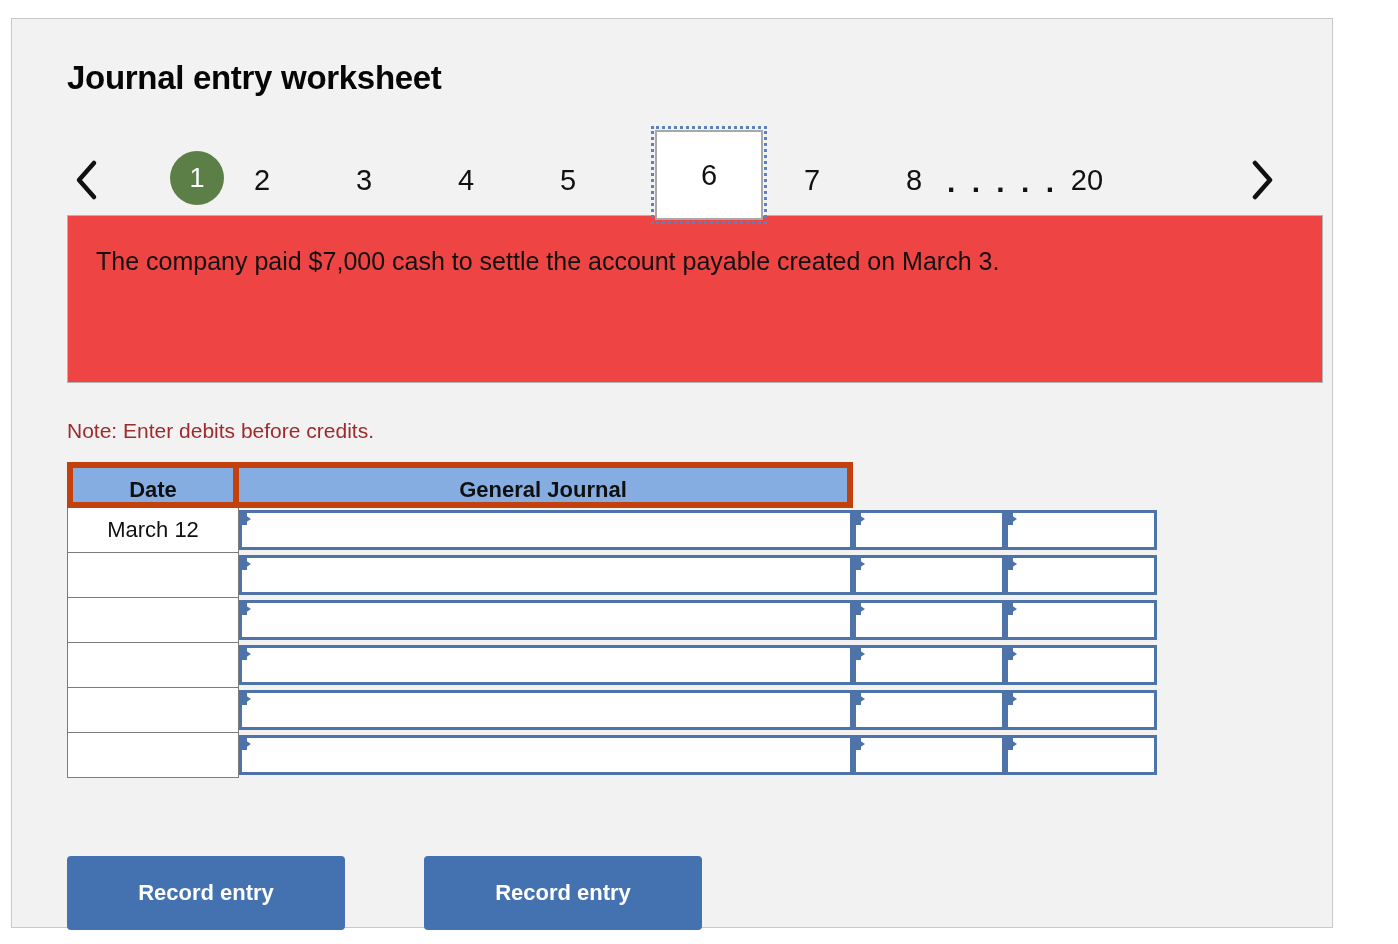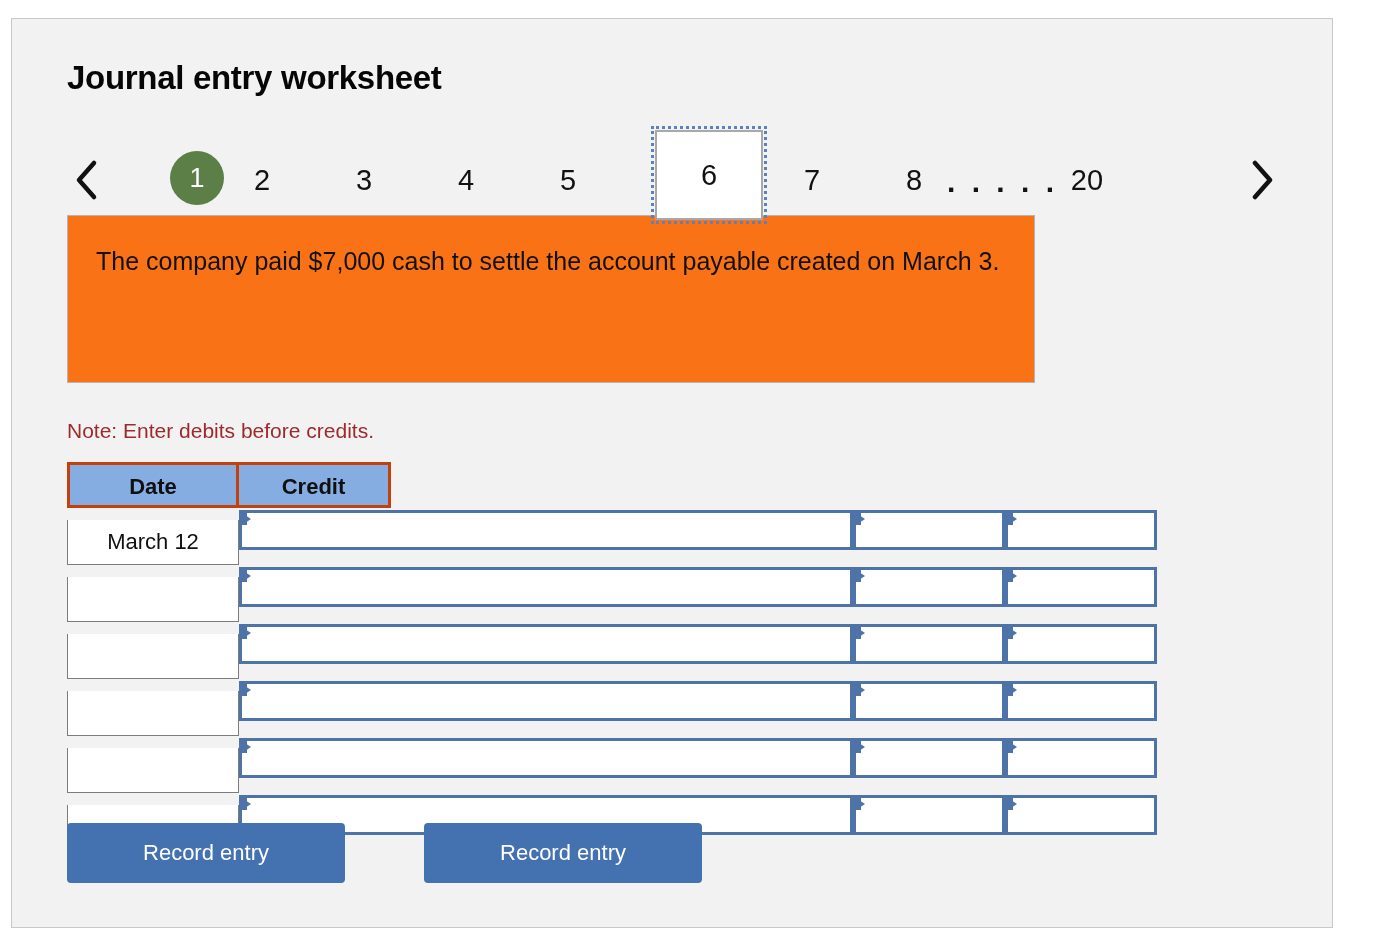--- a/index.html
+++ b/index.html
@@ -109,23 +109,23 @@
     color: #111111;
     font-weight: bold;
     line-height: 46px;
   }
 
   
   .desc-box {
     position: absolute;
     left: 55px;
     top: 196px;
-    width: 968px;
+    width: 1256px;
     height: 168px;
-    background: #f97316;
+    background: #ef4444;
     border: 1px solid #b4b4b4;
     box-sizing: border-box;
     z-index: 1;
   }
   .desc-text {
     position: absolute;
     left: 28px;
     top: 27px;
     width: 1040px;
     font-size: 25px;
@@ -145,21 +145,21 @@
   .jtable {
     position: absolute;
     left: 55px;
     top: 443px;
     width: 1090px;
   }
   .jrow { display: flex; }
 
   .hcell {
     background: #86ade2;
-    border: 3px solid #c2410c;
+    border: 6px solid #c2410c;
     box-sizing: border-box;
     height: 46px;
     line-height: 44px;
     text-align: center;
     font-size: 22px;
     font-weight: bold;
     color: #101010;
   }
   .hcell + .hcell { border-left: none; }
 
@@ -171,21 +171,20 @@
   .dcell {
     border: 1px solid #7c7c7c;
     border-top: none;
     box-sizing: border-box;
     height: 45px;
     line-height: 43px;
     background: #ffffff;
     text-align: center;
     font-size: 22px;
     color: #101010;
-    margin-top: 12px;
   }
   .icell {
     box-sizing: border-box;
     height: 45px;
     padding: 2px 0 3px 0;
     background: #f2f2f2;
   }
   .icell .fld {
     position: relative;
     height: 100%;
@@ -216,29 +215,30 @@
   .gj-cell { width: 614px; }
   .db-cell { width: 152px; }
   .cr-cell { width: 152px; }
 
   
   .btn {
     position: absolute;
     background: #4472b0;
     color: #ffffff;
     font-size: 22px;
-    font-weight: normal;
+    font-weight: bold;
     text-align: center;
     border: none;
     border-radius: 4px;
     cursor: pointer;
     font-family: "Liberation Sans", sans-serif;
-    height: 60px;
+    height: 74px;
     line-height: 58px;
     padding: 0;
+    margin-top: 33px;
   }
   .btn-record { left: 55px;  top: 804px; width: 278px; }
   .btn-clear  { left: 412px; top: 804px; width: 278px; }
   .btn-view   { left: 957px; top: 804px; width: 318px; }
 </style>
 </head>
 <body>
 
 <div id="root">
   <div class="panel">
@@ -283,21 +283,21 @@
     <div class="desc-box">
       <div class="desc-text">The company paid $7,000 cash to settle the account payable created on March 3.</div>
     </div>
 
     <div class="note">Note: Enter debits before credits.</div>
 
     <div class="jtable">
 
       <div class="jrow">
         <div class="hcell c-date">Date</div>
-        <div class="hcell c-credit">Credit</div>
+        <div class="hcell c-gj">General Journal</div>
       </div>
 
       <div class="jrow">
         <div class="dcell c-date">March 12</div>
         <div class="icell gj-cell">
             <div class="fld"></div>
           </div>
         <div class="icell db-cell">
             <div class="fld"></div>
           </div>

